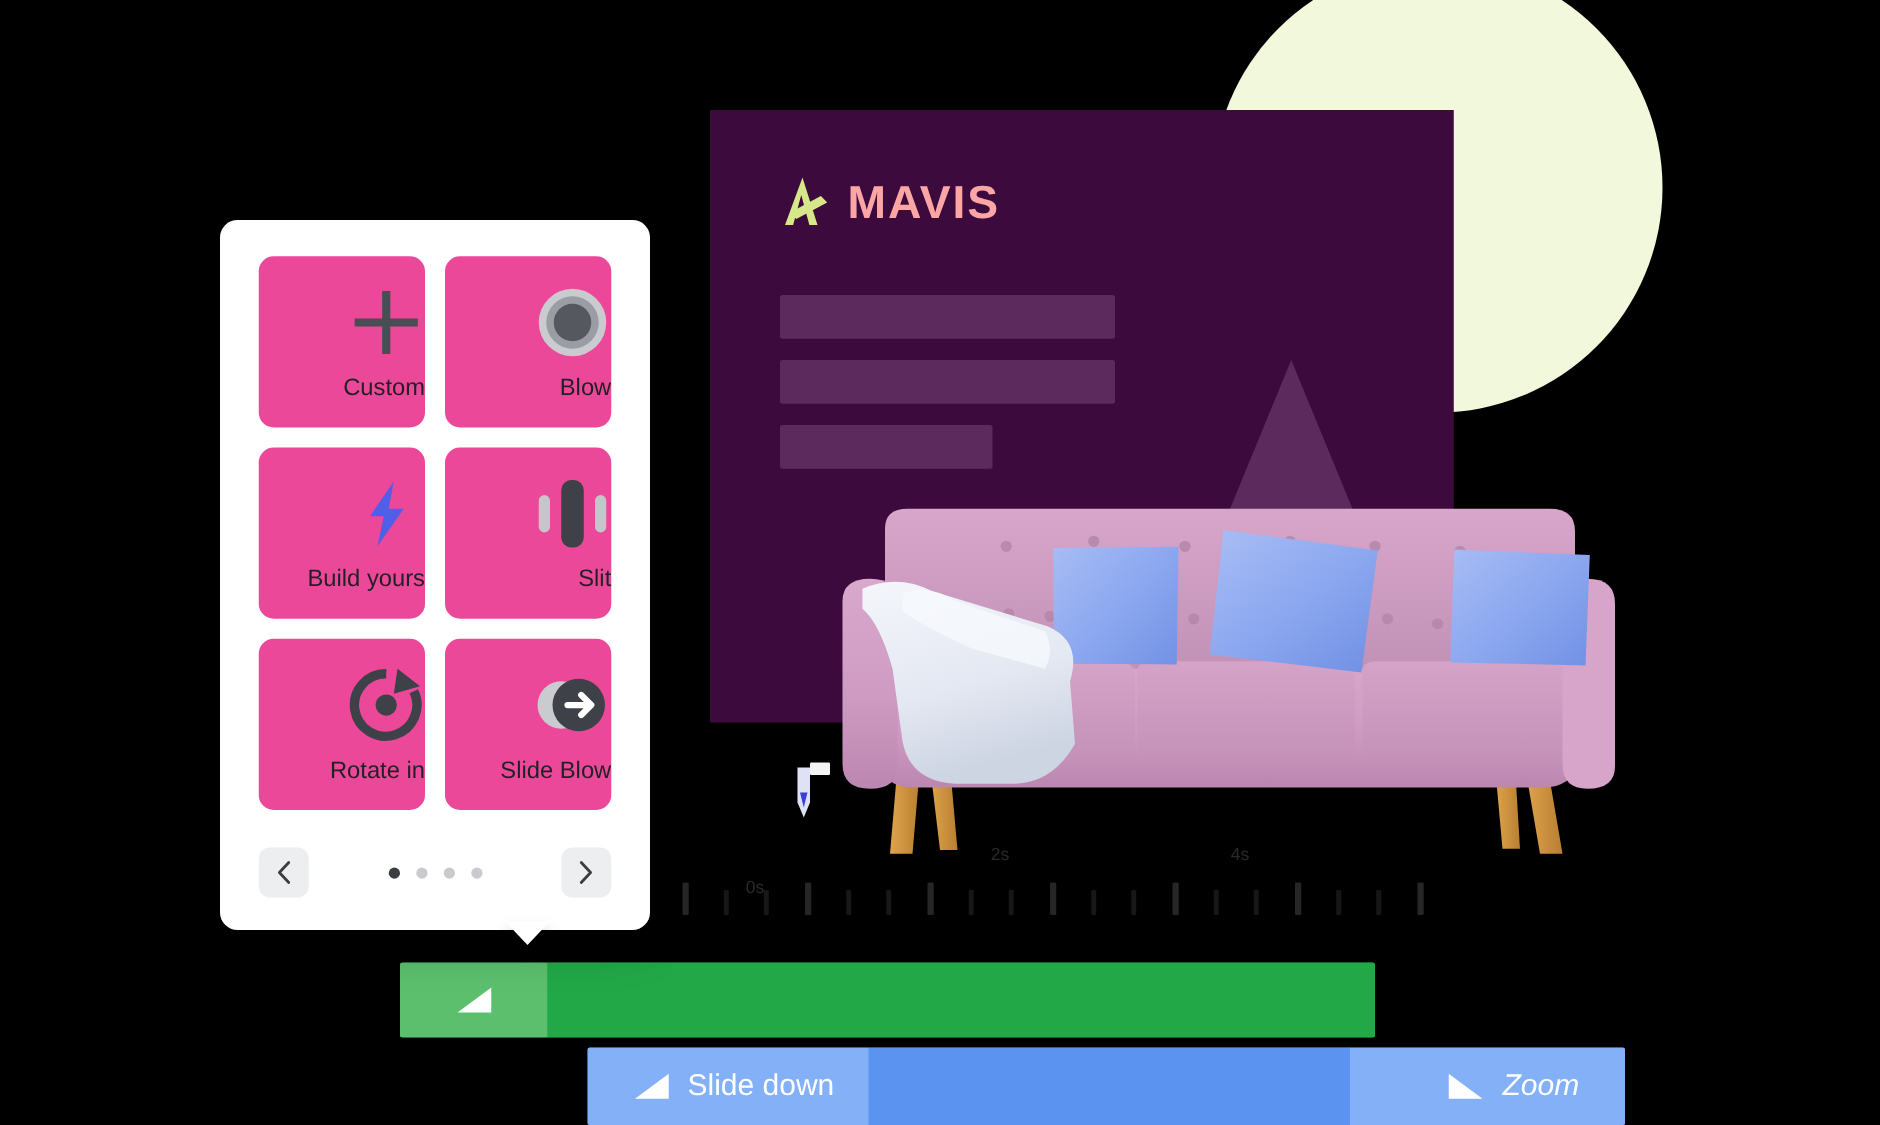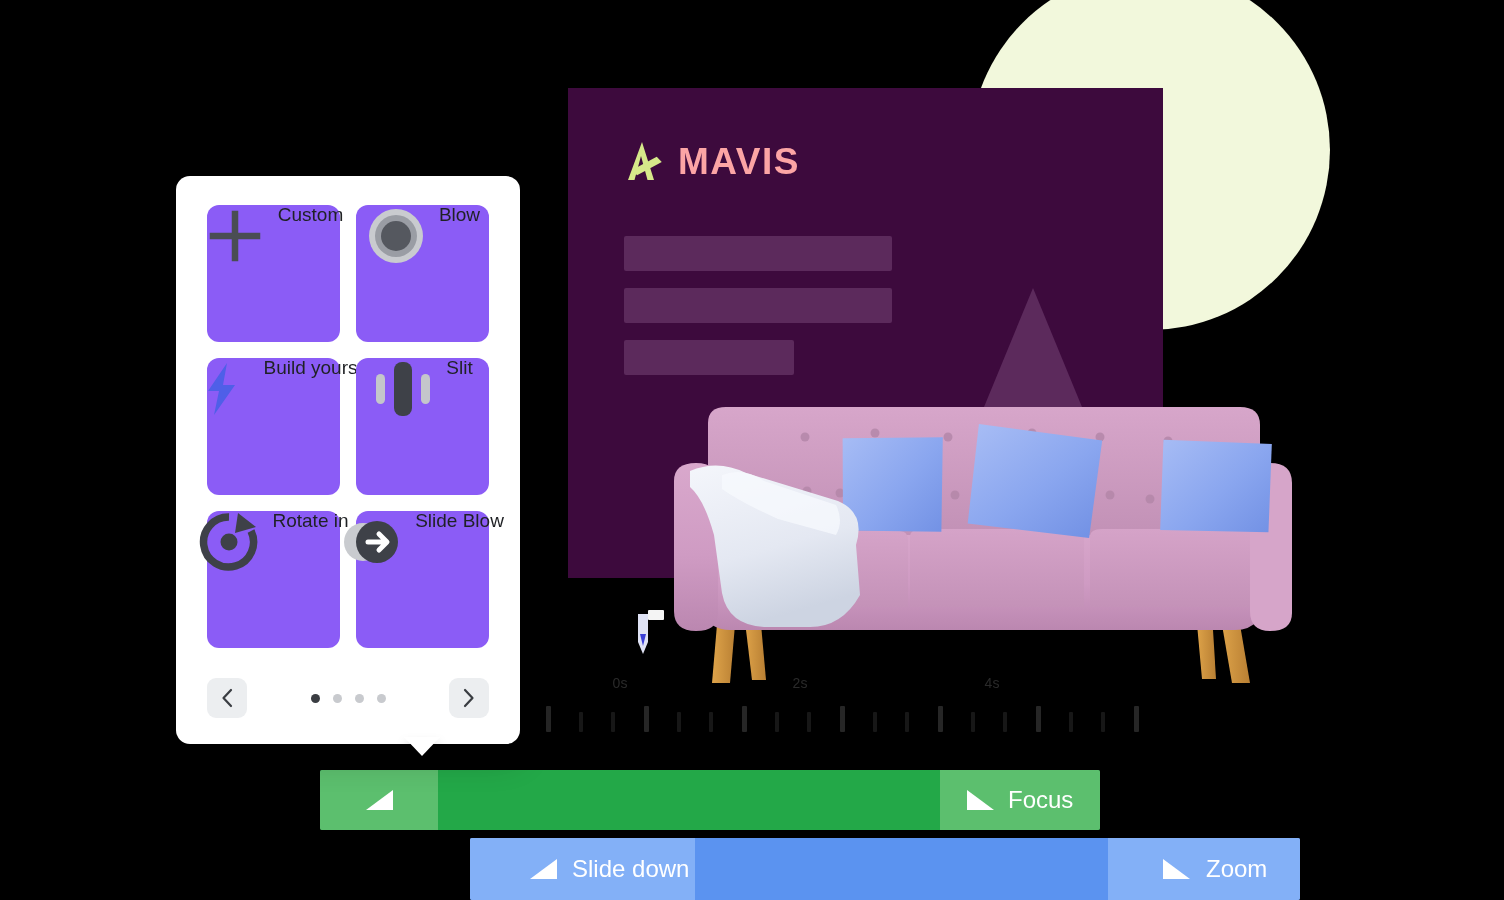--- a/index.html
+++ b/index.html
@@ -141,22 +141,22 @@
     border-radius: 2px;
     overflow: hidden;
   }
   .track-blue .handle-l,
   .track-blue .handle-r {
     background: #83b0f7;
     display: flex; align-items: center;
     flex-shrink: 0;
     gap: 14px;
   }
-  .track-blue .handle-l { width: 225px; padding-left: 58px; }
-  .track-blue .handle-r { width: 192px; padding-left: 54px; }
+  .track-blue .handle-l { width: 225px; padding-left: 36px; }
+  .track-blue .handle-r { width: 220px; padding-left: 78px; font-style: italic; }
   .track-blue .fill { flex: 1 1 auto; background: #5b93f0; }
 
   .track-label {
     color: #ffffff;
     font-size: 24px;
     font-weight: 400;
     line-height: 1;
     white-space: nowrap;
   }
   .tri { display: block; flex-shrink: 0; }
@@ -182,25 +182,25 @@
   .panel-grid {
     position: absolute;
     left: 31px; top: 29px;
     width: 282px;
     display: grid;
     grid-template-columns: repeat(2, 133px);
     grid-auto-rows: 137px;
     gap: 16px;
   }
   .tile {
-    background: #8b5cf6;
+    background: #ec4899;
     border-radius: 12px;
     display: flex;
-    flex-direction: row;
-    align-items: flex-start;
+    flex-direction: column;
+    align-items: flex-end;
     justify-content: center;
     gap: 12px;
     cursor: pointer;
   }
   .tile-icon { height: 62px; display: flex; align-items: center; justify-content: center; }
   .tile-label {
     color: #1f2124;
     font-size: 19px;
     line-height: 1;
     white-space: nowrap;
@@ -325,21 +325,21 @@
       <path d="M316 32 L440 42 L432 140 L310 132 Z" fill="url(#pillowG)" transform="rotate(3 375 86)"></path>
       <path d="M506 42 L614 52 L606 140 L498 132 Z" fill="url(#pillowG)" transform="rotate(-3 556 92)"></path>
 
       <path d="M30 76 Q58 64 86 78 L178 106 Q206 118 196 150 L200 200 Q182 232 150 232 L104 232 Q68 230 62 198 L54 140 Q44 104 30 92 Z" fill="url(#throwG)"></path>
       <path d="M62 80 Q84 72 104 86 L176 110 Q184 126 176 140 L118 124 Q82 108 62 94 Z" fill="#f7f9fd" opacity="0.75"></path>
     </svg>
   </div>
 
   <div class="ruler">
     <div class="ruler-labels">
-        <span class="ruler-label" style="left: 80px;">0s</span>
+        <span class="ruler-label" style="left: 64px; margin-top: 26px;">0s</span>
         <span class="ruler-label" style="left: 260px;">2s</span>
         <span class="ruler-label" style="left: 452px;">4s</span>
       </div>
     <div class="ruler-ticks">
         <span class="ruler-tick major" style="left: 6px;"></span>
         <span class="ruler-tick minor" style="left: 38.6667px;"></span>
         <span class="ruler-tick minor" style="left: 71.3333px;"></span>
         <span class="ruler-tick major" style="left: 104px;"></span>
         <span class="ruler-tick minor" style="left: 136.667px;"></span>
         <span class="ruler-tick minor" style="left: 169.333px;"></span>
@@ -368,26 +368,20 @@
   <div class="playhead-flag"></div>
 
   <div class="track-green">
     <div class="handle-l">
       <svg class="tri" width="30" height="24" viewBox="0 0 30 24">
         <path d="M29 2 L29 22 L2 22 Z" fill="#ffffff"></path>
       </svg>
       <span class="track-label"></span>
     </div>
     <div class="fill"></div>
-    <div class="handle-r">
-      <svg class="tri" width="30" height="24" viewBox="0 0 30 24">
-        <path d="M1 2 L28 22 L1 22 Z" fill="#ffffff"></path>
-      </svg>
-      <span class="track-label">Focus</span>
-    </div>
   </div>
 
   <div class="track-blue">
     <div class="handle-l">
       <svg class="tri" width="30" height="24" viewBox="0 0 30 24">
         <path d="M29 2 L29 22 L2 22 Z" fill="#ffffff"></path>
       </svg>
       <span class="track-label">Slide down</span>
     </div>
     <div class="fill"></div>

